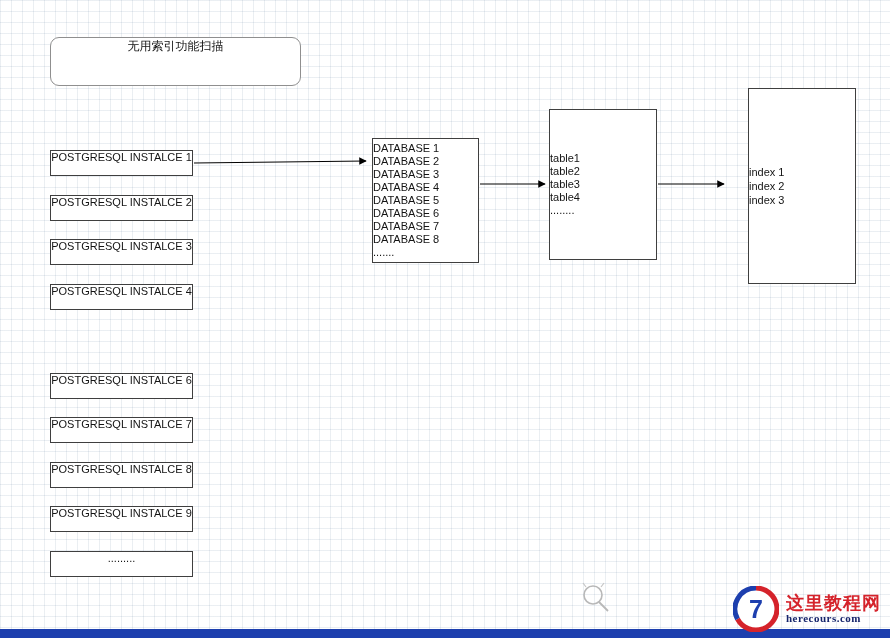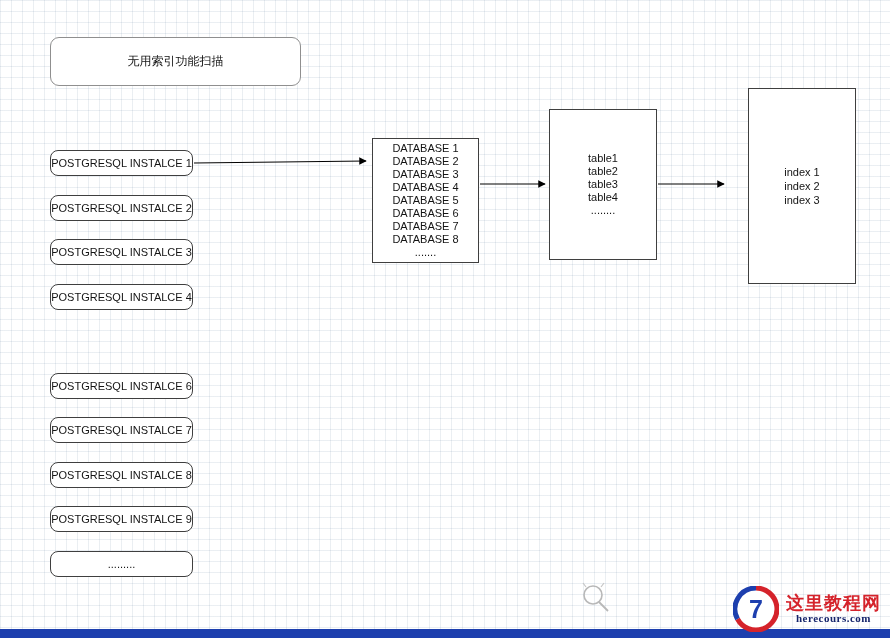--- a/index.html
+++ b/index.html
@@ -24,36 +24,36 @@
     width: 890px; height: 638px;
     pointer-events: none;
     z-index: 2;
   }
 
   .node {
     position: absolute;
     border: 1px solid #3f3f3f;
     background: #ffffff;
     display: flex;
-    align-items: center;
+    align-items: flex-start;
     justify-content: center;
     font-size: 11px;
     color: #141414;
     z-index: 1;
   }
 
   .title-box {
     left: 50px; top: 37px;
     width: 251px; height: 49px;
     border: 1px solid #8f8f8f;
     border-radius: 9px;
     font-size: 12px;
   }
 
-  .inst { left: 50px; width: 143px; height: 26px; border-radius: 8px; }
+  .inst { left: 50px; width: 143px; height: 26px; }
 
   .multiline { flex-direction: column; justify-content: center; }
   .multiline .line { line-height: 13px; text-align: center; }
 
   .db-box  { left: 372px; top: 122px; width: 107px; height: 125px; margin-top: 16px; }
   .tbl-box { left: 549px; top: 109px; width: 108px; height: 151px; }
   .idx-box { left: 728px; top: 88px;  width: 108px; height: 196px; margin-left: 20px; }
   .idx-box .line { line-height: 14px; }
 
   .watermark {
@@ -93,21 +93,20 @@
     font-weight: bold;
     font-size: 18px;
     letter-spacing: 1px;
   }
   .logo-url {
     font-family: "Liberation Serif", serif;
     font-weight: bold;
     font-size: 11px;
     color: #15246b;
     letter-spacing: 0.5px;
-    text-align: center;
   }
 </style>
 </head>
 <body>
 
 <div class="canvas">
 
   <svg class="arrow-layer">
     <defs>
       <marker id="arrow" viewBox="0 0 10 10" refX="9" refY="5" markerWidth="7.5" markerHeight="7.5" orient="auto-start-reverse">

